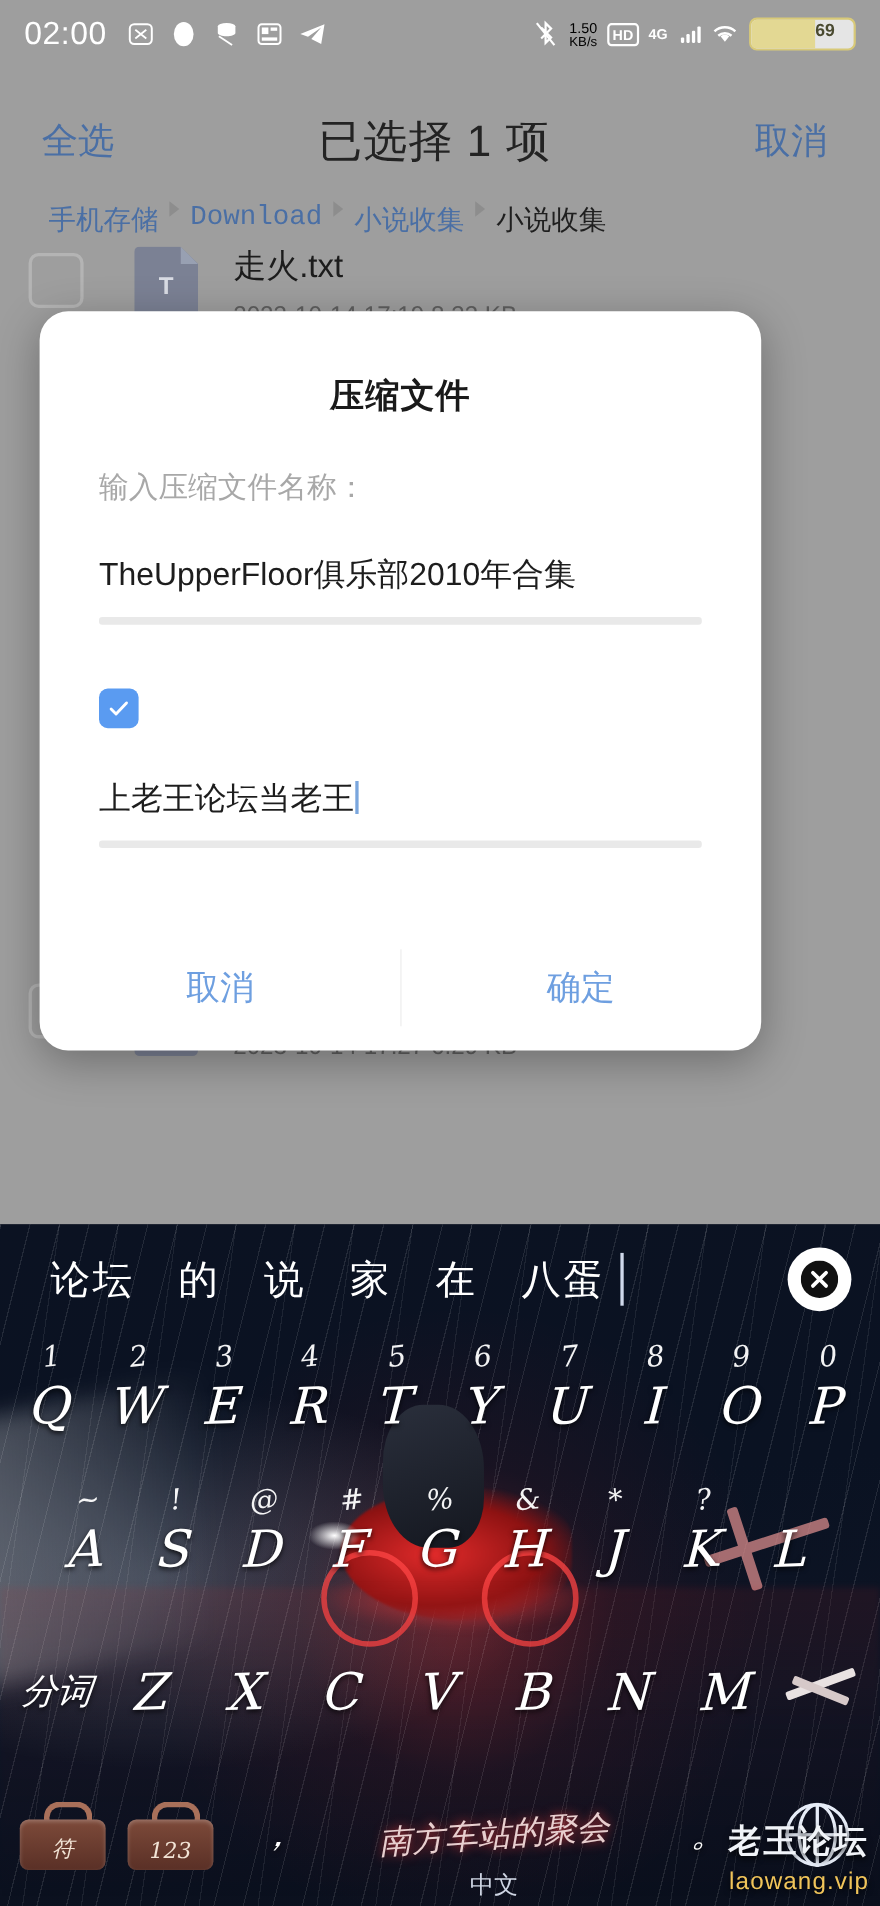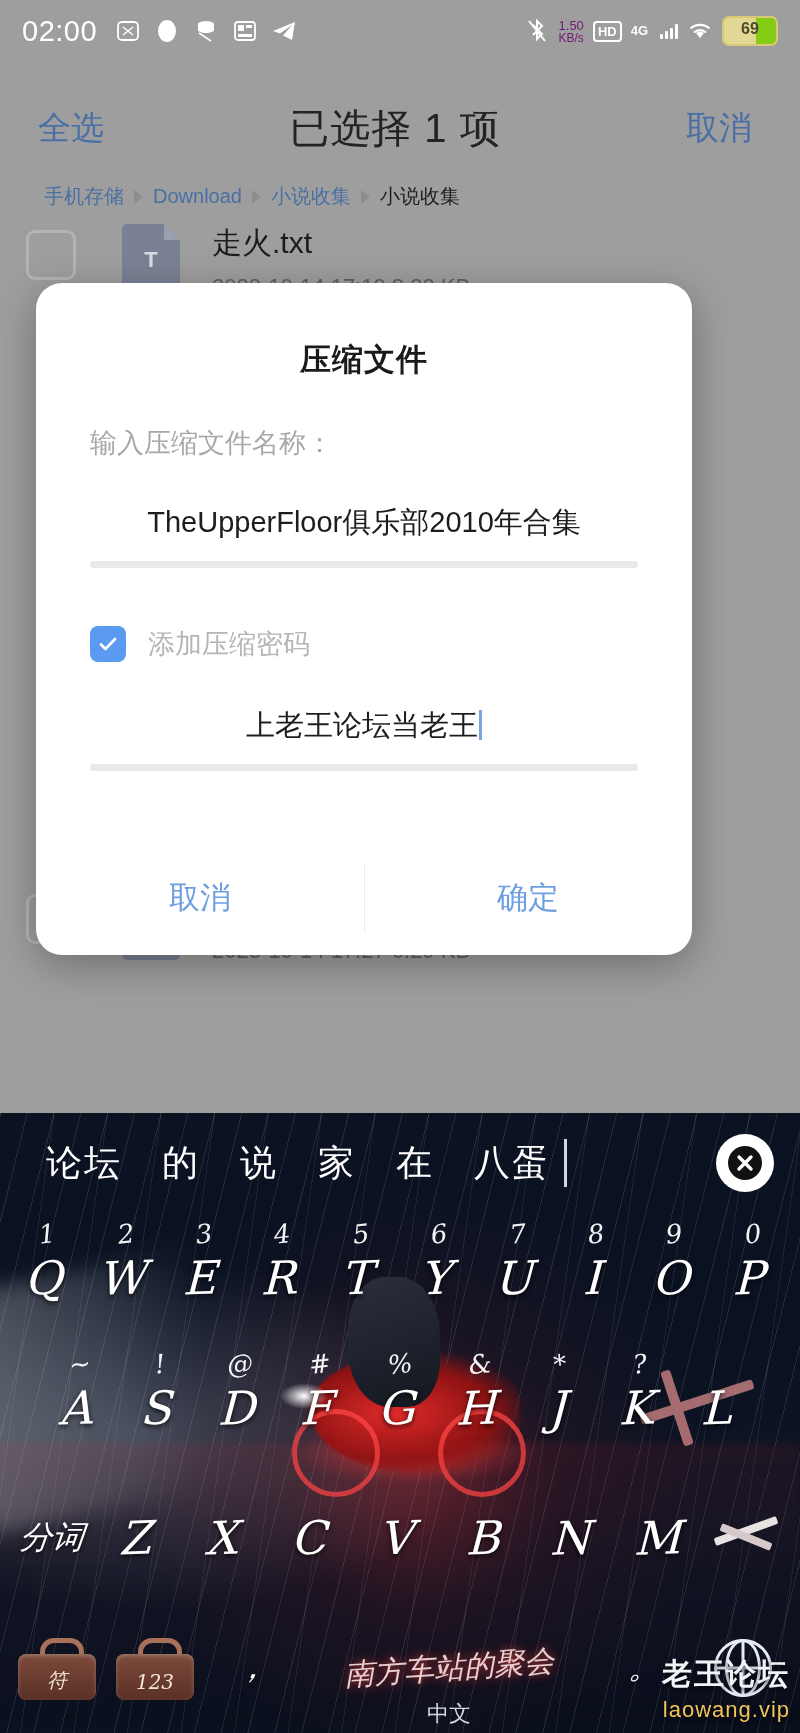--- a/index.html
+++ b/index.html
@@ -12,42 +12,42 @@
   #app{position:absolute;inset:0;background:#9e9e9e;}
 
   
   .statusbar{position:absolute;top:0;left:0;right:0;height:62px;display:flex;align-items:center;
     padding:0 22px;box-sizing:border-box;color:#fff;}
   .sb-time{font-size:29px;letter-spacing:.5px;font-weight:400;color:#fff;}
   .sb-left-icons{display:flex;align-items:center;gap:13px;margin-left:18px;}
   .sb-ic{width:26px;height:26px;display:flex;align-items:center;justify-content:center;color:#fff;}
   .sb-ic svg{display:block;}
   .sb-right{margin-left:auto;display:flex;align-items:center;gap:9px;}
-  .sb-net{display:flex;flex-direction:column;align-items:center;line-height:1.0;font-size:12px;color:#701a75;}
+  .sb-net{display:flex;flex-direction:column;align-items:center;line-height:1.0;font-size:12px;color:#000000;}
   .sb-net b{font-weight:400;font-size:13px;}
   .sb-net i{font-style:normal;font-size:12px;}
   .hd-box{border:2px solid #fff;border-radius:4px;font-size:13px;padding:0 3px;line-height:17px;color:#fff;font-weight:700;}
   .sb-4g{display:flex;align-items:flex-end;gap:12px;}
   .sb-4g .g{font-size:13px;font-weight:700;line-height:1;margin-bottom:2px;}
   .bars{display:flex;align-items:flex-end;gap:2px;height:16px;}
   .bars i{display:block;width:3px;background:#fff;border-radius:1px;}
   .bars i:nth-child(1){height:5px}.bars i:nth-child(2){height:8px}
   .bars i:nth-child(3){height:11px}.bars i:nth-child(4){height:15px}
-  .batt{width:52px;height:26px;border:2px solid #d8c978;border-radius:7px;position:relative;overflow:hidden;background:#84cc16;}
+  .batt{width:52px;height:26px;border:2px solid #d8c978;border-radius:7px;position:relative;overflow:hidden;background:#e5e5e5;padding-left:41px;}
   .batt .fill{position:absolute;left:0;top:0;bottom:0;width:62%;background:#e3d893;}
   .batt span{position:relative;z-index:2;display:block;text-align:center;line-height:22px;font-size:16px;color:#4a4a30;font-weight:600;}
 
   
   .actionbar{position:absolute;top:90px;left:0;right:10px;height:76px;display:flex;align-items:center;}
   .ab-left{position:absolute;left:38px;font-size:33px;color:#4a6fa5;}
   .ab-title{width:100%;text-align:center;font-size:40px;color:#232323;letter-spacing:1px;}
   .ab-right{position:absolute;right:38px;font-size:33px;color:#4a6fa5;}
 
   
-  .crumbs{position:absolute;top:183px;left:44px;right:20px;display:flex;align-items:center;gap:10px;font-size:20px;}
+  .crumbs{position:absolute;top:183px;left:44px;right:20px;display:flex;gap:10px;font-size:25px;font-family:Liberation Mono, monospace;}
   .crumbs .c{color:#4a6fa5;white-space:nowrap;}
   .crumbs .c.cur{color:#1f1f1f;}
   .crumbs .sep{width:0;height:0;border-left:9px solid #8d8d8d;border-top:7px solid transparent;border-bottom:7px solid transparent;}
 
   
   .filerow{position:absolute;left:0;right:0;display:flex;align-items:flex-start;padding:0 26px;box-sizing:border-box;}
   .cb{width:44px;height:44px;border:3px solid #b4b4b4;border-radius:9px;flex:none;margin-top:6px;background:transparent;}
   .fic{width:58px;height:72px;margin-left:46px;flex:none;position:relative;}
   .fic .sheet{position:absolute;inset:0;background:#7b8194;border-radius:5px;
     clip-path:polygon(0 0,72% 0,100% 22%,100% 100%,0 100%);}
@@ -58,21 +58,21 @@
   .fmeta{margin-left:32px;}
   .fname{font-size:30px;color:#1c1c1c;line-height:1.25;}
   .fsub{font-size:22px;color:#5f5f5f;margin-top:12px;}
 
   
   .dlgwrap{position:absolute;left:36px;top:283px;width:656px;background:#fff;border-radius:26px;
     box-shadow:0 10px 40px rgba(0,0,0,.30);overflow:hidden;}
   .dlg-title{text-align:center;font-size:31px;color:#1a1a1a;font-weight:700;padding:56px 0 0;letter-spacing:1px;}
   .dlg-body{padding:44px 54px 0;}
   .dlg-label{font-size:27px;color:#a8a8a8;margin-bottom:42px;}
-  .field{position:relative;text-align:center;}
+  .field{position:relative;}
   .field .val{font-size:29px;color:#1d1d1d;padding-bottom:18px;white-space:nowrap;overflow:hidden;}
   .field .underline{height:7px;background:#e9e9e9;border-radius:3px;}
   .caret{display:inline-block;width:3px;height:30px;background:#7aa6dd;vertical-align:-5px;margin-left:1px;}
   .chkrow{display:flex;align-items:center;gap:22px;margin:58px 0 44px;}
   .chk{width:36px;height:36px;border-radius:8px;background:#5a9bf1;display:flex;align-items:center;justify-content:center;flex:none;}
   .chk svg{display:block;}
   .chklabel{font-size:27px;color:#b5b5b5;}
   .dlg-actions{display:flex;margin-top:70px;border-top:0;height:114px;position:relative;}
   .dlg-actions .divider{position:absolute;left:50%;top:22px;bottom:22px;width:1px;background:#ececec;}
   .dbtn{flex:1;display:flex;align-items:center;justify-content:center;font-size:31px;color:#6e9fe0;}
@@ -275,21 +275,20 @@
         <div class="val">TheUpperFloor俱乐部2010年合集</div>
         <div class="underline"></div>
       </div>
 
       <div class="chkrow">
         <span class="chk">
           <svg width="22" height="22" viewBox="0 0 22 22">
               <path d="M4 11.5l4.5 4.5L18 6" fill="none" stroke="#fff" stroke-width="2.6" stroke-linecap="round" stroke-linejoin="round"></path>
             </svg>
         </span>
-        <span class="chklabel">添加压缩密码</span>
       </div>
 
       <div class="field">
         <div class="val"><span>上老王论坛当老王</span><span class="caret"></span></div>
         <div class="underline"></div>
       </div>
     </div>
     <div class="dlg-actions">
       <div class="divider"></div>
       <div class="dbtn">取消</div>

